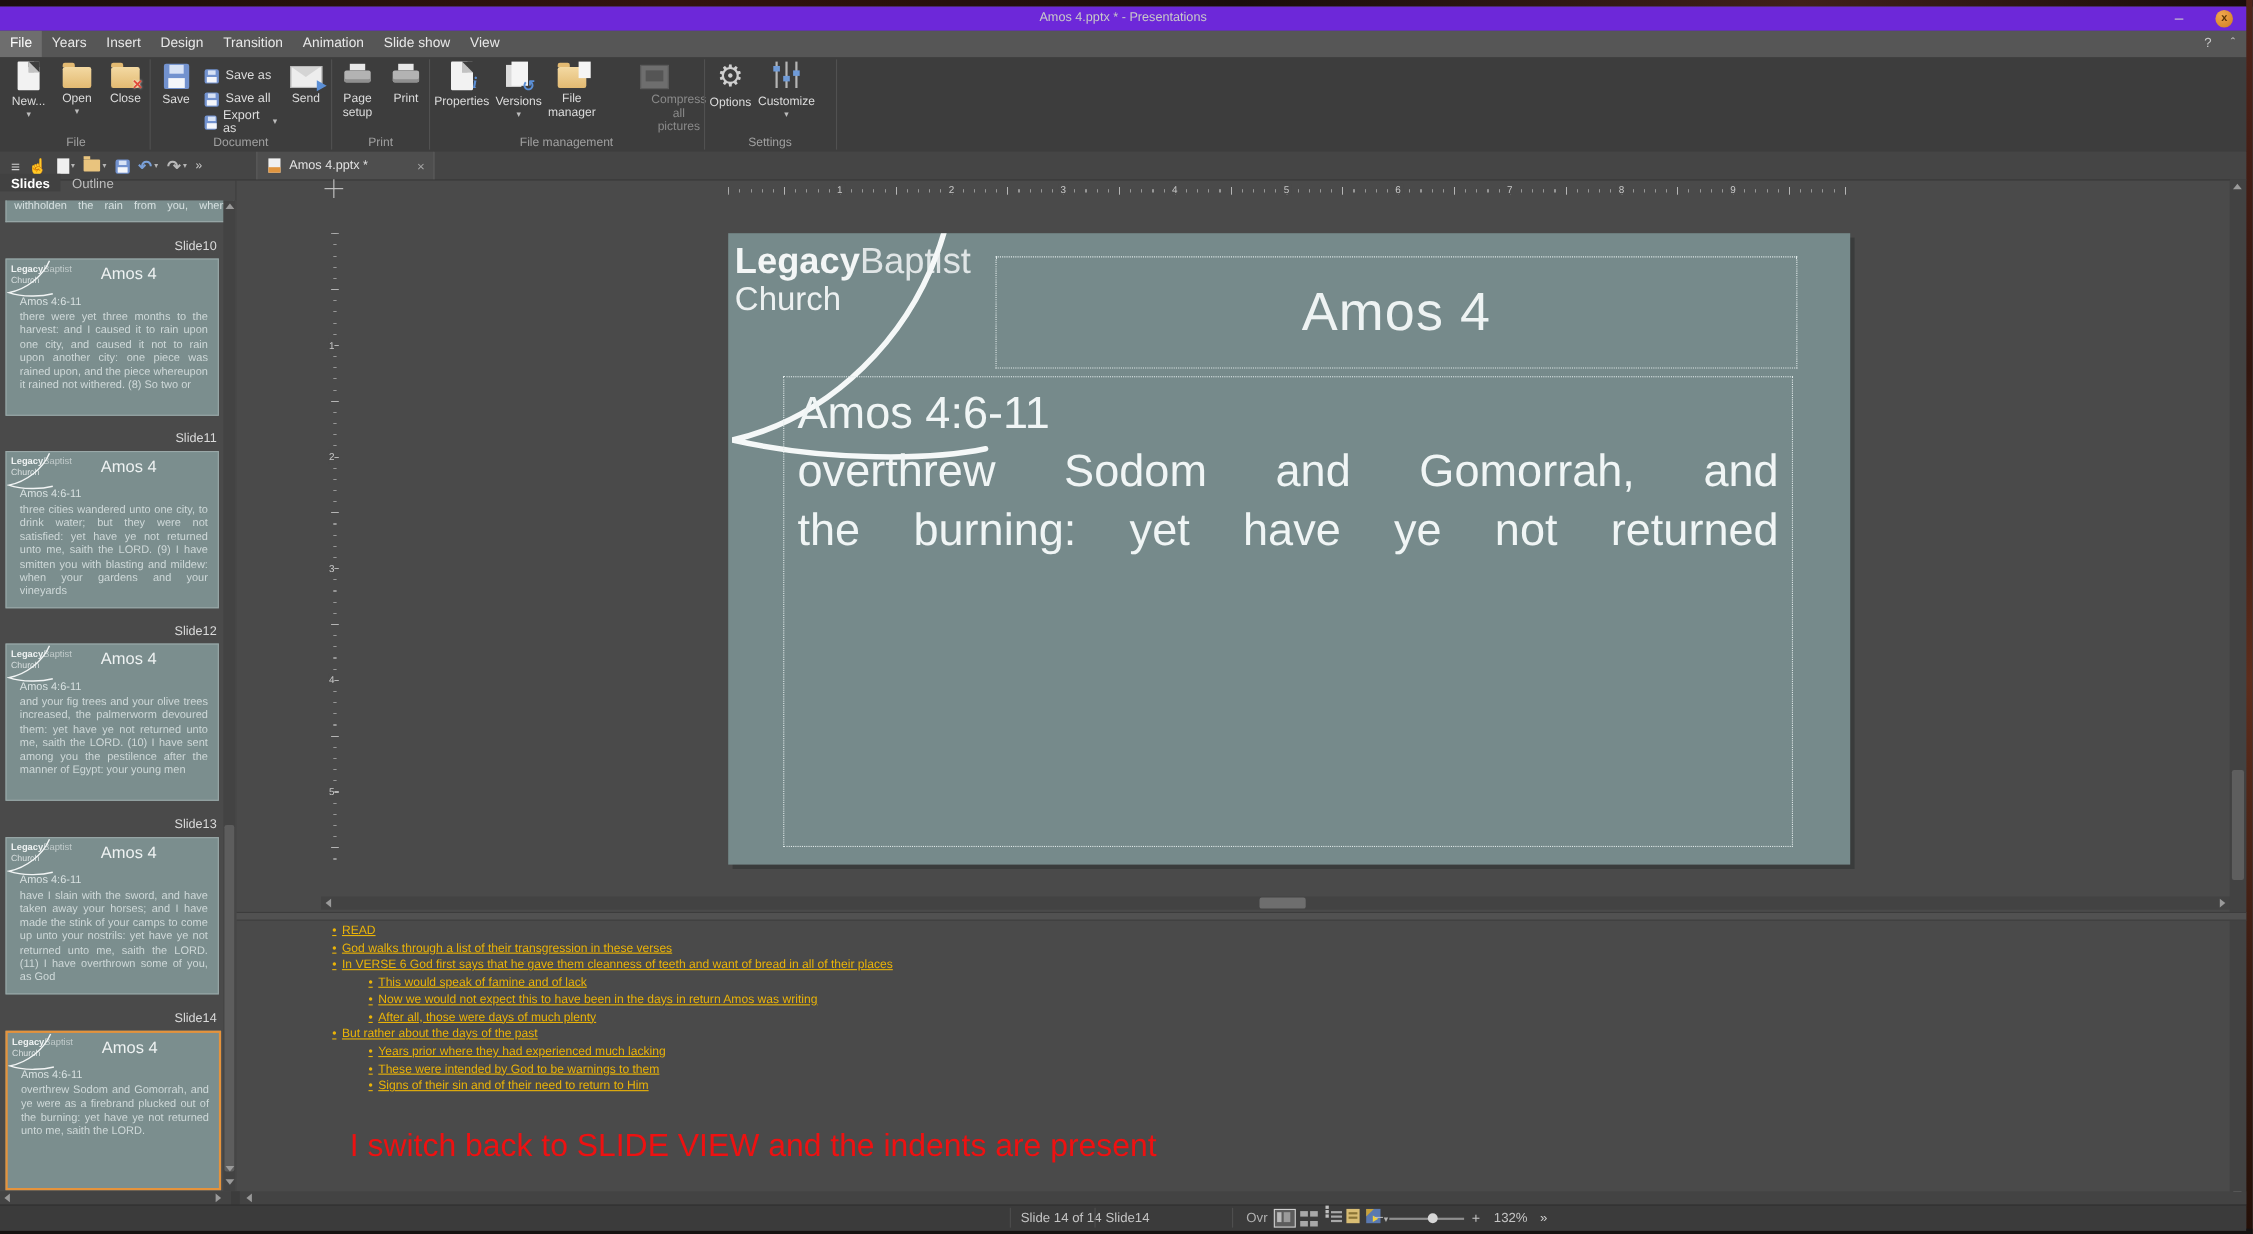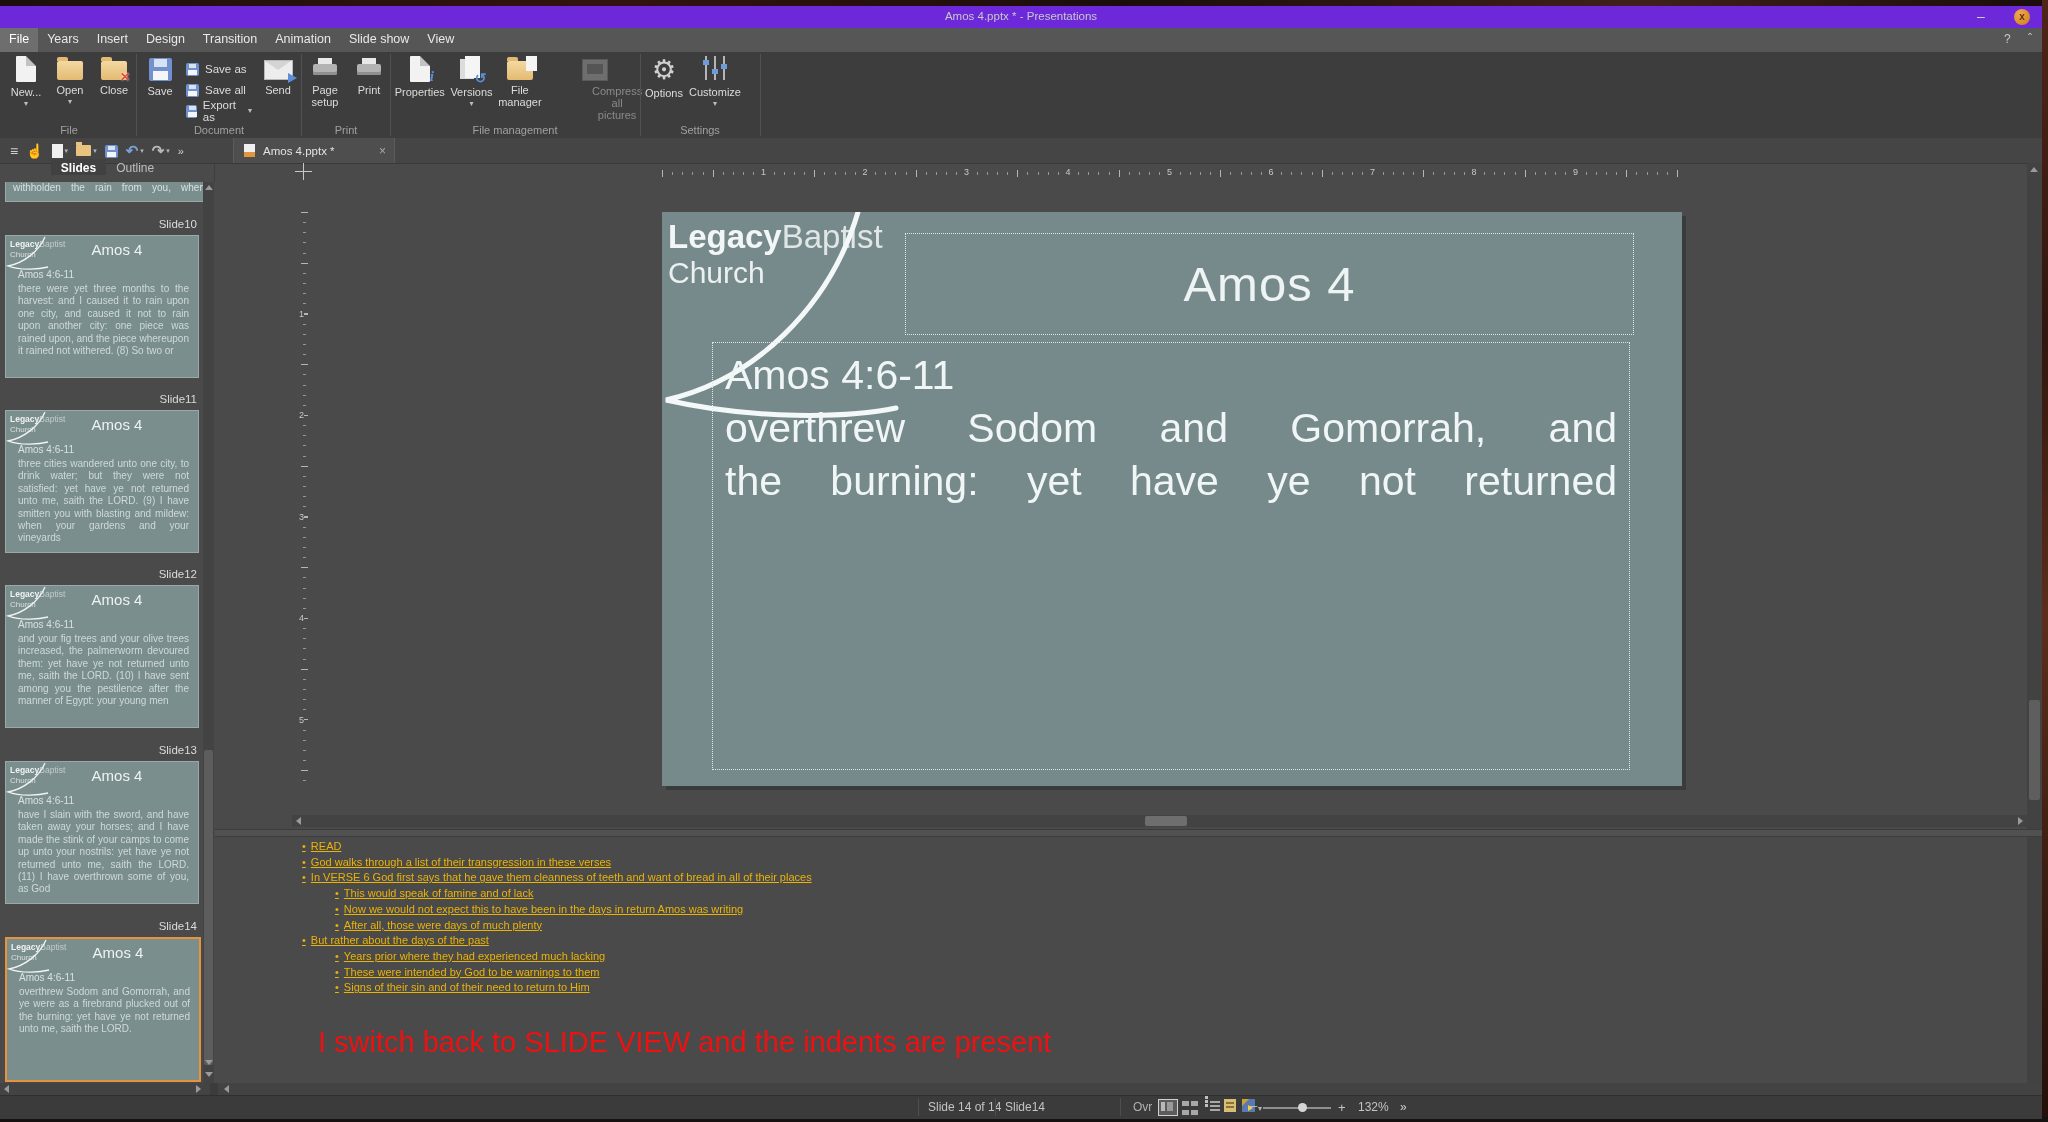--- a/index.html
+++ b/index.html
@@ -92,21 +92,21 @@
   .q-folder::before{content:"";position:absolute;top:-3px;left:0;width:6px;height:3px;background:#e9c47e;}
   .q-undo{color:#7aa0d8;font-size:15px;font-weight:bold;}
   .q-redo{color:#b9b9b9;font-size:15px;font-weight:bold;}
   .doc-tab{position:absolute;left:233px;top:0;width:160px;height:25px;background:#4e4e4e;
            border-left:1px solid #5c5c5c;border-right:1px solid #5c5c5c;display:flex;align-items:center;}
   .doc-tab .tab-ic{width:11px;height:13px;background:#f0f0f0;position:relative;margin:0 8px 0 10px;}
   .doc-tab .tab-ic::after{content:"";position:absolute;left:0;bottom:0;width:11px;height:5px;background:#e0953f;}
   .doc-tab .tab-title{font-size:11.5px;color:#e2e2e2;flex:1;}
   .doc-tab .tab-close{color:#a8a8a8;font-size:12px;margin-right:8px;}
   
-  .panel-tabs{position:absolute;left:0;top:158px;width:215px;height:19px;text-align:center;}
+  .panel-tabs{position:absolute;left:0;top:158px;width:215px;height:19px;}
   .ptab{display:inline-block;font-size:12px;padding:2px 10px 0 10px;color:#bdbdbd;}
   .ptab.active{color:#fff;font-weight:bold;background:#414141;}
   .slides-panel{position:absolute;left:0;top:182px;width:215px;height:901px;background:#4a4a4a;overflow:hidden;}
   .panel-border{position:absolute;left:214px;top:163px;width:1px;height:932px;background:#3e3e3e;}
   .partial-thumb{position:absolute;left:5px;top:0;width:192px;height:19px;background:#7b8e8e;
                  border:1px solid #9aa8a8;border-top:none;overflow:hidden;
                  font-size:10px;color:#d6e0e0;padding:0 7px;text-align:justify;text-align-last:justify;}
   .slide-label{position:absolute;left:5px;width:192px;height:14px;font-size:11.5px;color:#dadada;text-align:right;}
   .thumb{position:absolute;left:5px;width:192px;height:141px;background:#7b8e8e;border:1px solid #9aa8a8;overflow:hidden;}
   .thumb.selected{border:2px solid #e5933c;}

